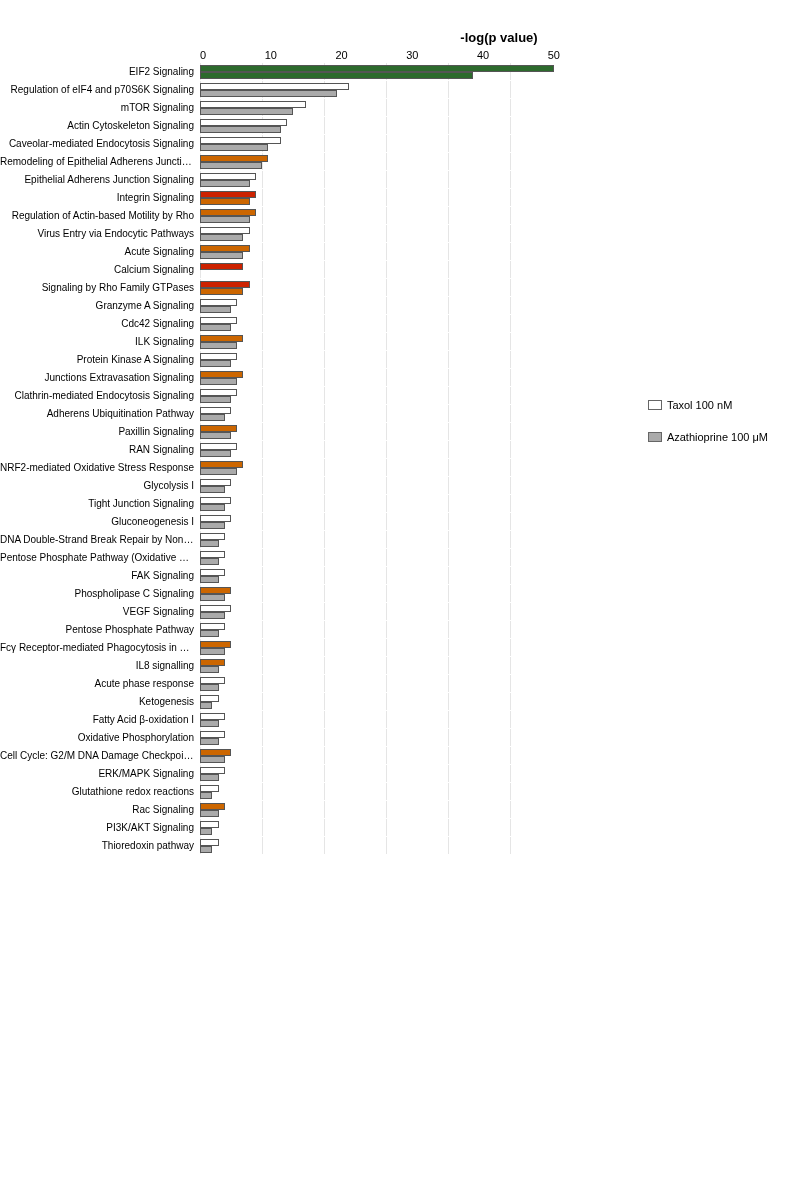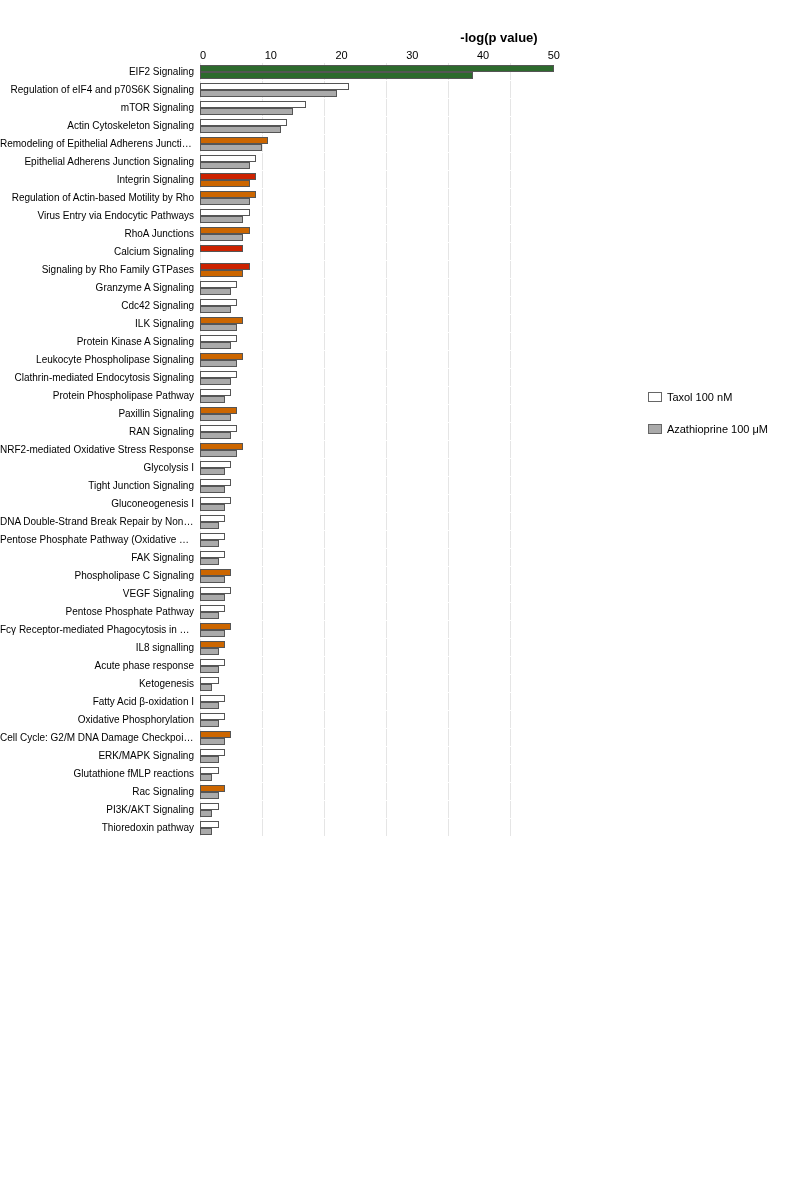--- a/index.html
+++ b/index.html
@@ -145,20 +145,33 @@
           <div class="grid-line" style="left: 62.069px;"></div>
           <div class="grid-line" style="left: 124.138px;"></div>
           <div class="grid-line" style="left: 186.207px;"></div>
           <div class="grid-line" style="left: 248.276px;"></div>
           <div class="grid-line" style="left: 310.345px;"></div>
           <div class="bar bar-taxol" style="width: 86.8966px; left: 0px; background: rgb(255, 255, 255); border: 1px solid rgb(85, 85, 85);"></div>
           <div class="bar bar-azathioprine" style="width: 80.6897px; left: 0px; background: rgb(170, 170, 170); border: 1px solid rgb(85, 85, 85);"></div>
         </div>
       </div>
       <div class="bar-row">
+        <div class="row-label">Caveolar-mediated Endocytosis Signaling</div>
+        <div class="bars-area" style="position: relative; width: 360px; height: 17px;">
+          <div class="grid-line" style="left: 0px;"></div>
+          <div class="grid-line" style="left: 62.069px;"></div>
+          <div class="grid-line" style="left: 124.138px;"></div>
+          <div class="grid-line" style="left: 186.207px;"></div>
+          <div class="grid-line" style="left: 248.276px;"></div>
+          <div class="grid-line" style="left: 310.345px;"></div>
+          <div class="bar bar-taxol" style="width: 80.6897px; left: 0px; background: rgb(255, 255, 255); border: 1px solid rgb(85, 85, 85);"></div>
+          <div class="bar bar-azathioprine" style="width: 68.2759px; left: 0px; background: rgb(170, 170, 170); border: 1px solid rgb(85, 85, 85);"></div>
+        </div>
+      </div>
+      <div class="bar-row">
         <div class="row-label">Remodeling of Epithelial Adherens Junctions</div>
         <div class="bars-area" style="position: relative; width: 360px; height: 17px;">
           <div class="grid-line" style="left: 0px;"></div>
           <div class="grid-line" style="left: 62.069px;"></div>
           <div class="grid-line" style="left: 124.138px;"></div>
           <div class="grid-line" style="left: 186.207px;"></div>
           <div class="grid-line" style="left: 248.276px;"></div>
           <div class="grid-line" style="left: 310.345px;"></div>
           <div class="bar bar-taxol" style="width: 68.2759px; left: 0px; background: rgb(204, 102, 0); border: 1px solid rgb(85, 85, 85);"></div>
           <div class="bar bar-azathioprine" style="width: 62.069px; left: 0px; background: rgb(170, 170, 170); border: 1px solid rgb(85, 85, 85);"></div>
@@ -210,21 +223,21 @@
           <div class="grid-line" style="left: 62.069px;"></div>
           <div class="grid-line" style="left: 124.138px;"></div>
           <div class="grid-line" style="left: 186.207px;"></div>
           <div class="grid-line" style="left: 248.276px;"></div>
           <div class="grid-line" style="left: 310.345px;"></div>
           <div class="bar bar-taxol" style="width: 49.6552px; left: 0px; background: rgb(255, 255, 255); border: 1px solid rgb(85, 85, 85);"></div>
           <div class="bar bar-azathioprine" style="width: 43.4483px; left: 0px; background: rgb(170, 170, 170); border: 1px solid rgb(85, 85, 85);"></div>
         </div>
       </div>
       <div class="bar-row">
-        <div class="row-label">RhoA Junctions</div>
+        <div class="row-label">Acute Signaling</div>
         <div class="bars-area" style="position: relative; width: 360px; height: 17px;">
           <div class="grid-line" style="left: 0px;"></div>
           <div class="grid-line" style="left: 62.069px;"></div>
           <div class="grid-line" style="left: 124.138px;"></div>
           <div class="grid-line" style="left: 186.207px;"></div>
           <div class="grid-line" style="left: 248.276px;"></div>
           <div class="grid-line" style="left: 310.345px;"></div>
           <div class="bar bar-taxol" style="width: 49.6552px; left: 0px; background: rgb(204, 102, 0); border: 1px solid rgb(85, 85, 85);"></div>
           <div class="bar bar-azathioprine" style="width: 43.4483px; left: 0px; background: rgb(170, 170, 170); border: 1px solid rgb(85, 85, 85);"></div>
         </div>
@@ -300,21 +313,21 @@
           <div class="grid-line" style="left: 62.069px;"></div>
           <div class="grid-line" style="left: 124.138px;"></div>
           <div class="grid-line" style="left: 186.207px;"></div>
           <div class="grid-line" style="left: 248.276px;"></div>
           <div class="grid-line" style="left: 310.345px;"></div>
           <div class="bar bar-taxol" style="width: 37.2414px; left: 0px; background: rgb(255, 255, 255); border: 1px solid rgb(85, 85, 85);"></div>
           <div class="bar bar-azathioprine" style="width: 31.0345px; left: 0px; background: rgb(170, 170, 170); border: 1px solid rgb(85, 85, 85);"></div>
         </div>
       </div>
       <div class="bar-row">
-        <div class="row-label">Leukocyte Phospholipase Signaling</div>
+        <div class="row-label">Junctions Extravasation Signaling</div>
         <div class="bars-area" style="position: relative; width: 360px; height: 17px;">
           <div class="grid-line" style="left: 0px;"></div>
           <div class="grid-line" style="left: 62.069px;"></div>
           <div class="grid-line" style="left: 124.138px;"></div>
           <div class="grid-line" style="left: 186.207px;"></div>
           <div class="grid-line" style="left: 248.276px;"></div>
           <div class="grid-line" style="left: 310.345px;"></div>
           <div class="bar bar-taxol" style="width: 43.4483px; left: 0px; background: rgb(204, 102, 0); border: 1px solid rgb(85, 85, 85);"></div>
           <div class="bar bar-azathioprine" style="width: 37.2414px; left: 0px; background: rgb(170, 170, 170); border: 1px solid rgb(85, 85, 85);"></div>
         </div>
@@ -326,21 +339,21 @@
           <div class="grid-line" style="left: 62.069px;"></div>
           <div class="grid-line" style="left: 124.138px;"></div>
           <div class="grid-line" style="left: 186.207px;"></div>
           <div class="grid-line" style="left: 248.276px;"></div>
           <div class="grid-line" style="left: 310.345px;"></div>
           <div class="bar bar-taxol" style="width: 37.2414px; left: 0px; background: rgb(255, 255, 255); border: 1px solid rgb(85, 85, 85);"></div>
           <div class="bar bar-azathioprine" style="width: 31.0345px; left: 0px; background: rgb(170, 170, 170); border: 1px solid rgb(85, 85, 85);"></div>
         </div>
       </div>
       <div class="bar-row">
-        <div class="row-label">Protein Phospholipase Pathway</div>
+        <div class="row-label">Adherens Ubiquitination Pathway</div>
         <div class="bars-area" style="position: relative; width: 360px; height: 17px;">
           <div class="grid-line" style="left: 0px;"></div>
           <div class="grid-line" style="left: 62.069px;"></div>
           <div class="grid-line" style="left: 124.138px;"></div>
           <div class="grid-line" style="left: 186.207px;"></div>
           <div class="grid-line" style="left: 248.276px;"></div>
           <div class="grid-line" style="left: 310.345px;"></div>
           <div class="bar bar-taxol" style="width: 31.0345px; left: 0px; background: rgb(255, 255, 255); border: 1px solid rgb(85, 85, 85);"></div>
           <div class="bar bar-azathioprine" style="width: 24.8276px; left: 0px; background: rgb(170, 170, 170); border: 1px solid rgb(85, 85, 85);"></div>
         </div>
@@ -599,21 +612,21 @@
           <div class="grid-line" style="left: 62.069px;"></div>
           <div class="grid-line" style="left: 124.138px;"></div>
           <div class="grid-line" style="left: 186.207px;"></div>
           <div class="grid-line" style="left: 248.276px;"></div>
           <div class="grid-line" style="left: 310.345px;"></div>
           <div class="bar bar-taxol" style="width: 24.8276px; left: 0px; background: rgb(255, 255, 255); border: 1px solid rgb(85, 85, 85);"></div>
           <div class="bar bar-azathioprine" style="width: 18.6207px; left: 0px; background: rgb(170, 170, 170); border: 1px solid rgb(85, 85, 85);"></div>
         </div>
       </div>
       <div class="bar-row">
-        <div class="row-label">Glutathione fMLP reactions</div>
+        <div class="row-label">Glutathione redox reactions</div>
         <div class="bars-area" style="position: relative; width: 360px; height: 17px;">
           <div class="grid-line" style="left: 0px;"></div>
           <div class="grid-line" style="left: 62.069px;"></div>
           <div class="grid-line" style="left: 124.138px;"></div>
           <div class="grid-line" style="left: 186.207px;"></div>
           <div class="grid-line" style="left: 248.276px;"></div>
           <div class="grid-line" style="left: 310.345px;"></div>
           <div class="bar bar-taxol" style="width: 18.6207px; left: 0px; background: rgb(255, 255, 255); border: 1px solid rgb(85, 85, 85);"></div>
           <div class="bar bar-azathioprine" style="width: 12.4138px; left: 0px; background: rgb(170, 170, 170); border: 1px solid rgb(85, 85, 85);"></div>
         </div>

